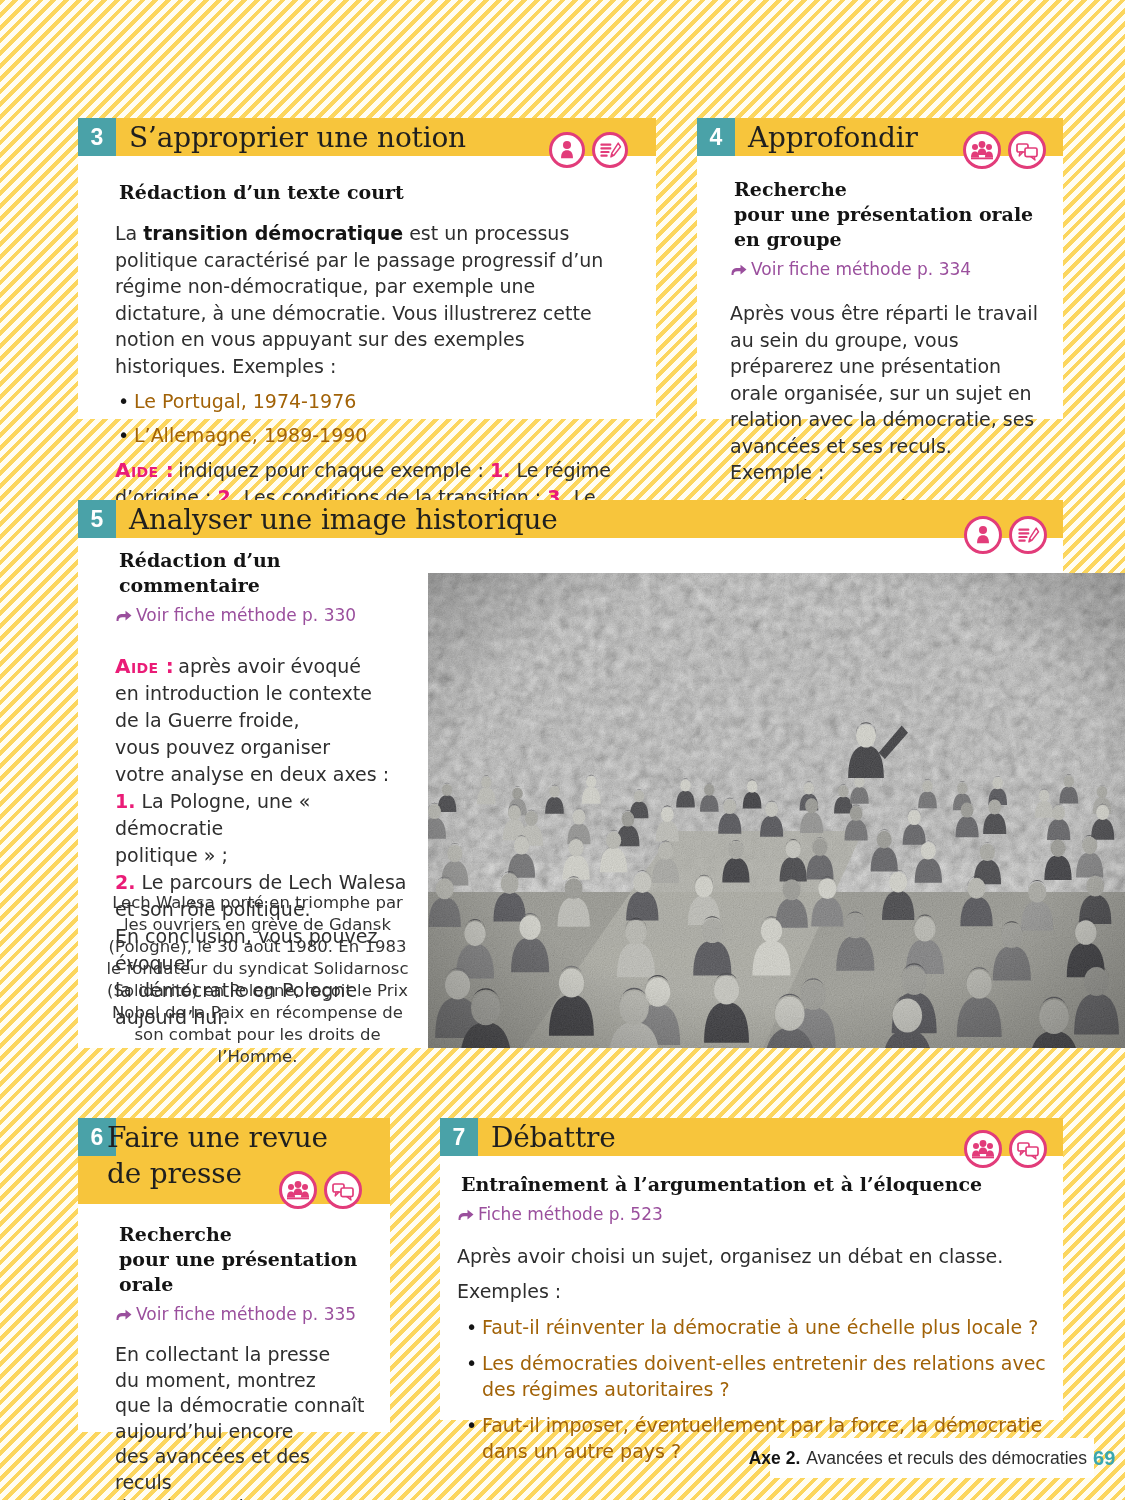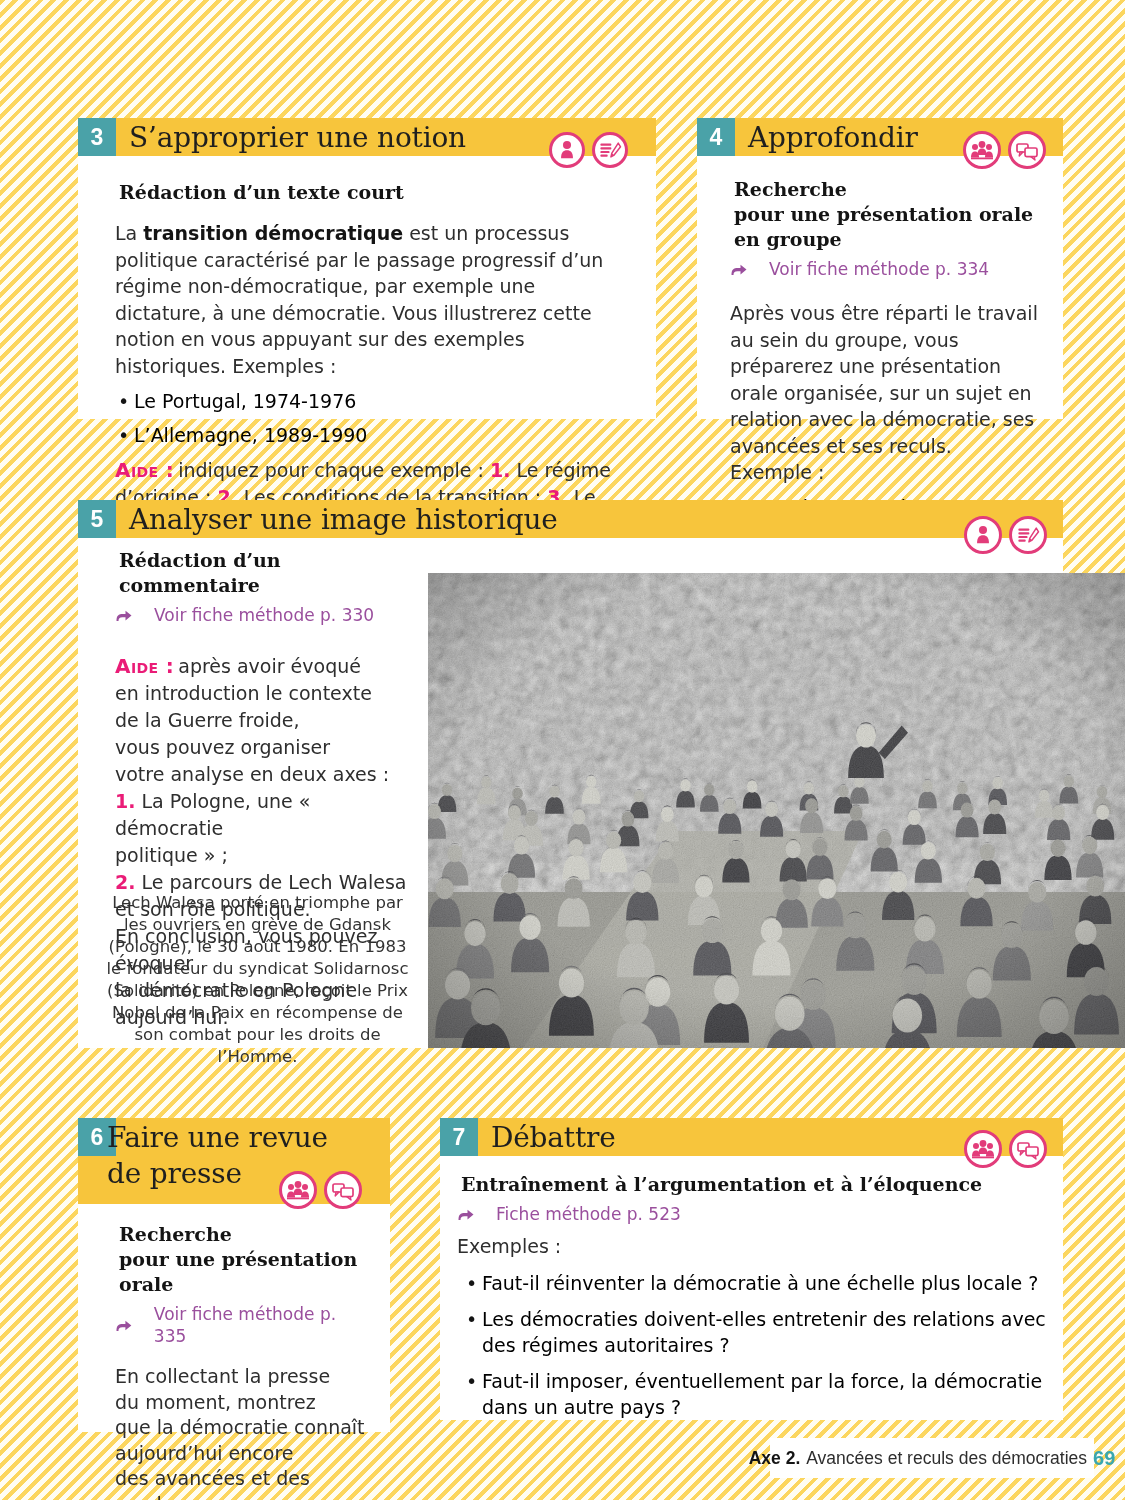--- a/index.html
+++ b/index.html
@@ -21,23 +21,23 @@
   
   .icons{position:absolute;display:flex;gap:7px;}
   .icirc{width:38px;height:38px;border-radius:50%;background:#fff;border:3px solid #e23c7a;
          box-sizing:border-box;display:flex;align-items:center;justify-content:center;}
   .icirc.small{width:36px;height:36px;}
   .icirc svg{display:block;}
   
   .subtitle{font-family:"DejaVu Serif",serif;font-weight:bold;font-size:19px;
             line-height:25px;color:#141414;margin:4px;}
   .method{color:#9a4f9d;font-size:17px;line-height:22px;margin-top:6px;
-          display:flex;align-items:center;gap:22px;}
+          display:flex;align-items:center;gap:4px;}
   .body-txt{font-size:19px;line-height:26.5px;color:#2e2e2e;margin:0;}
-  .bullets{list-style:none;margin:10px 0 0 0;padding:0;font-size:19px;color:#000000;}
+  .bullets{list-style:none;margin:10px 0 0 0;padding:0;font-size:19px;color:#a16207;}
   .bullets li{position:relative;padding-left:19px;margin-bottom:9px;line-height:25px;}
   .bullets li::before{content:"\2022";position:absolute;left:3px;top:0;color:#141414;}
   .aide-label{font-variant:small-caps;font-weight:bold;color:#ea1c77;
               letter-spacing:.4px;padding-right:4px;font-size:20px;}
   .num{color:#ea1c77;font-weight:bold;}
   b.kw{color:#141414;}
   
   #box3{left:78px;top:118px;width:578px;height:301px;}
   #box3 .inner{padding:58px 26px 0 37px;}
   #box4{left:697px;top:118px;width:366px;height:301px;}
@@ -693,20 +693,21 @@
       </div>
     </div>
     <div class="inner">
       <h3 class="subtitle">Entraînement à l’argumentation et à l’éloquence</h3>
       <div class="method">
         <svg width="17" height="11" viewBox="0 0 17 11">
             <use href="#ic-arrow"></use>
           </svg>
         <span>Fiche méthode p. 523</span>
       </div>
+      <p class="body-txt" style="margin-top:18px;">Après avoir choisi un sujet, organisez un débat en classe.</p>
       <p class="body-txt" style="margin-top:8px;">Exemples :</p>
       <ul class="bullets" style="margin-left:6px;">
         <li>Faut-il réinventer la démocratie à une échelle plus locale ?</li>
         <li>Les démocraties doivent-elles entretenir des relations avec des régimes autoritaires ?</li>
         <li>Faut-il imposer, éventuellement par la force, la démocratie dans un autre pays ?</li>
       </ul>
     </div>
   </section>
 
   <div class="footer">

